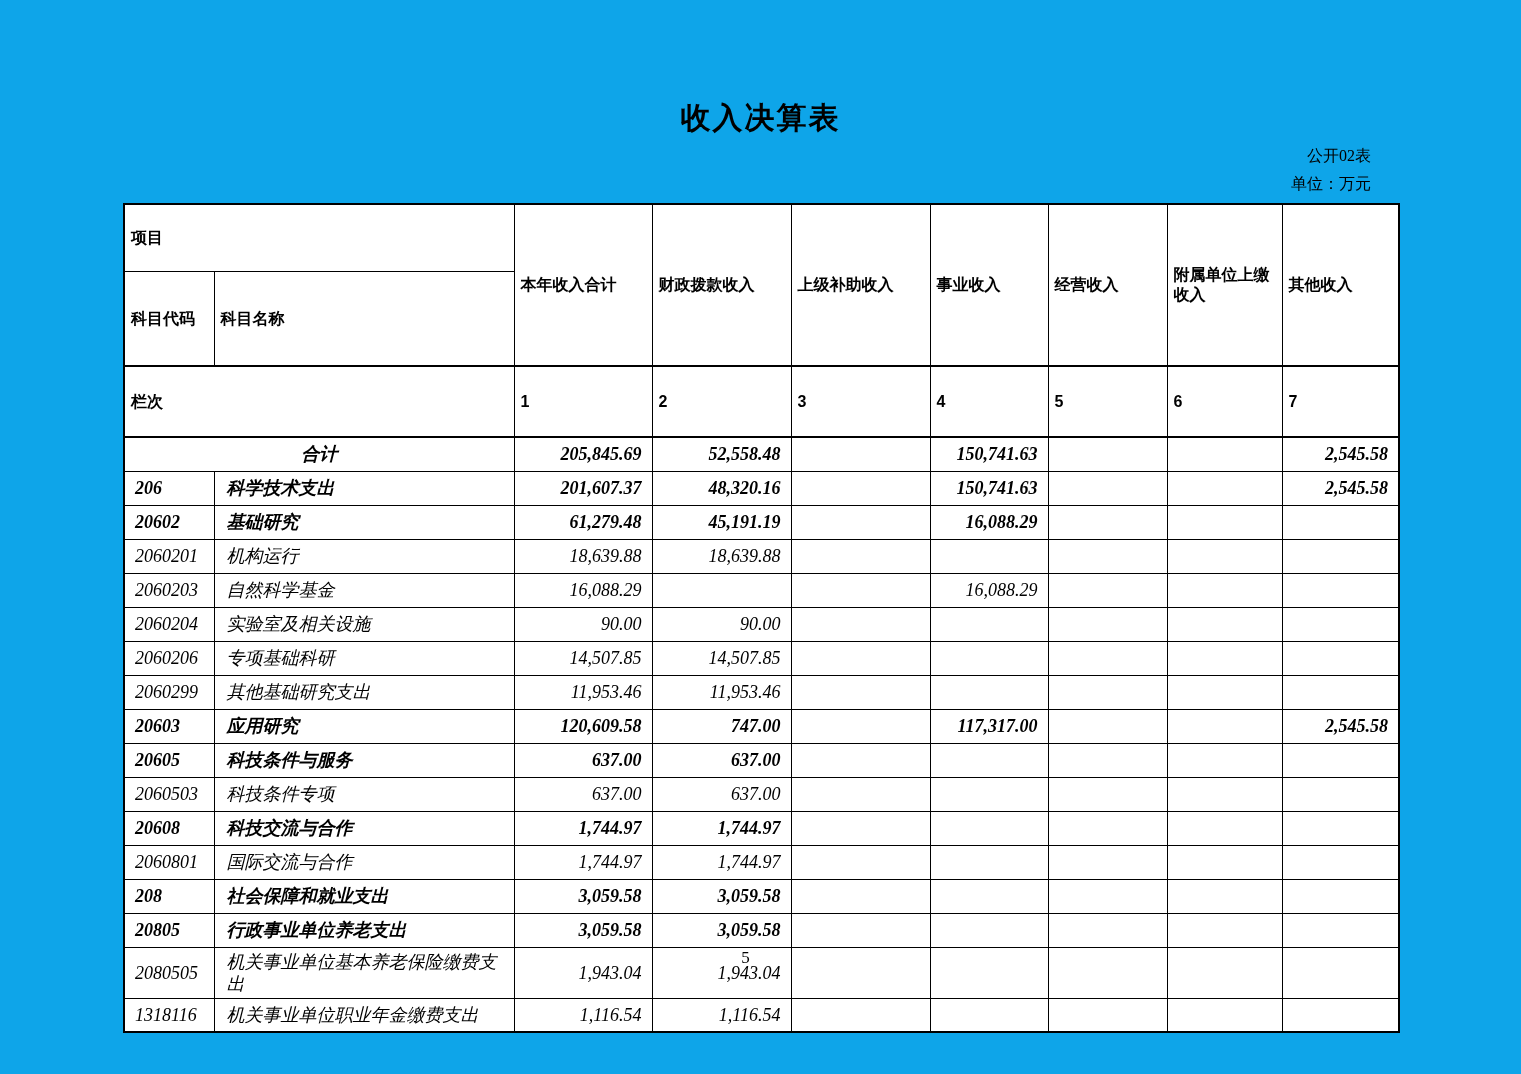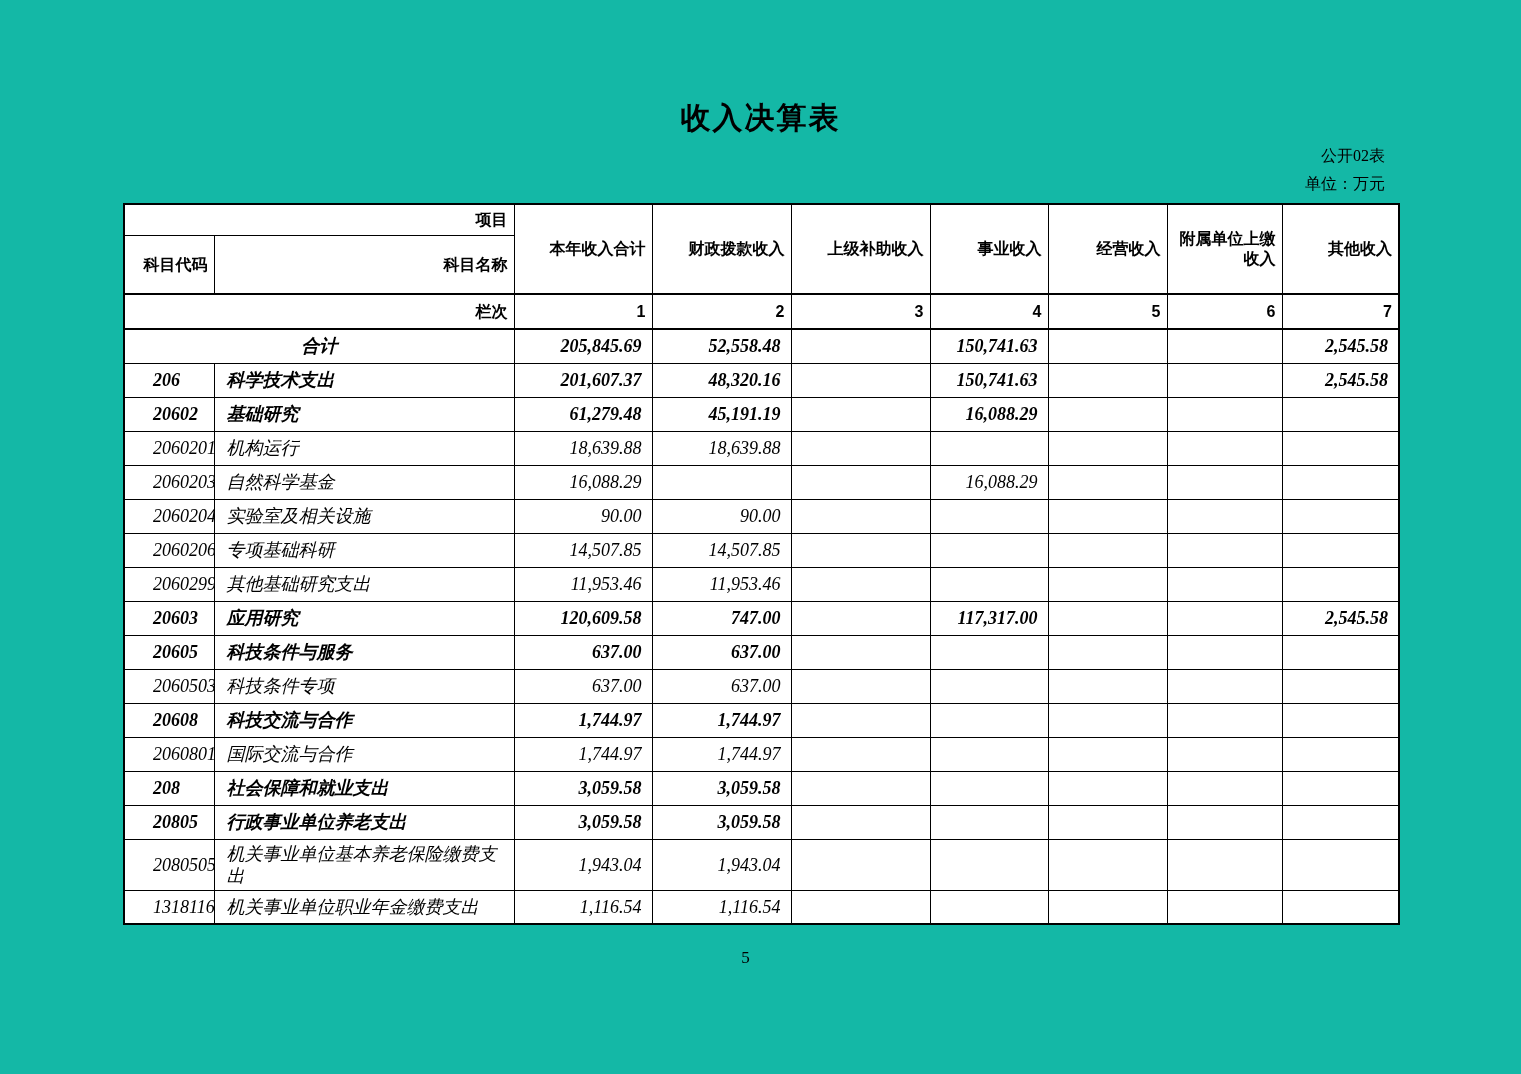--- a/index.html
+++ b/index.html
@@ -1,49 +1,49 @@
 <!DOCTYPE html>
 <html><head>
 <meta charset="utf-8">
 <style>
   html,body { margin:0; padding:0; background:#ffffff; }
   .sheet {
-    position:relative; width:1521px; height:1074px; background:#14b8a6;
+    position:relative; width:1521px; height:1074px; background:#0ea5e9;
     color:#000; font-family:"Liberation Serif","DejaVu Serif",serif;
   }
   .doc-title {
     position:absolute; top:98px; left:123px; width:1275px;
     text-align:center; font-size:30px; font-weight:bold; letter-spacing:2px;
   }
-  .note { position:absolute; right:136px; font-size:16px; text-align:right; }
+  .note { position:absolute; right:150px; font-size:16px; text-align:right; }
   .note-1 { top:146px; }
   .note-2 { top:174px;text-align:center; }
   table.grid {
     position:absolute; left:123px; top:203px; width:1275px;
     border-collapse:collapse; table-layout:fixed; border:2px solid #000;
   }
   .grid th, .grid td {
     border:1px solid #000; padding:0; overflow:hidden;
     vertical-align:middle; background:#fff;
   }
   .grid thead th {
     font-family:"Liberation Sans","DejaVu Sans",sans-serif;
-    font-weight:bold; font-size:16px; text-align:right; line-height:20px;
-    padding:2px 6px;
+    font-weight:bold; font-size:16px; text-align:left; line-height:20px;
+    padding:20px 6px;
   }
   .hrow1 .project-h { height:26px; }
   .hrow2 th { height:53px; }
   .rankrow th {
     height:29px; border-top:2px solid #000; border-bottom:2px solid #000;
     font-family:"Liberation Serif","DejaVu Serif",serif; font-size:17px;margin-top:26px;
   }
   .rankrow .rank-label { font-family:"Liberation Sans","DejaVu Sans",sans-serif; font-size:16px; }
   tbody tr { height:34px;font-style:italic; }
   tbody td { font-size:18px; line-height:22px; }
-  tbody td.code { text-align:left; padding-left:28px; }
+  tbody td.code { text-align:left; padding-left:10px; }
   tbody td.name { text-align:left; padding:3px 8px 3px 12px;margin-top:44px; }
   tbody td.num  { text-align:right; padding-right:10px; }
   tbody td.label-merged { text-align:center; }
   tbody tr.bold td { font-weight:bold; }
   .pagenum {
     position:absolute; top:948px; left:0; width:1491px;
     text-align:center; font-size:17px;
   }
 </style>
 </head>

